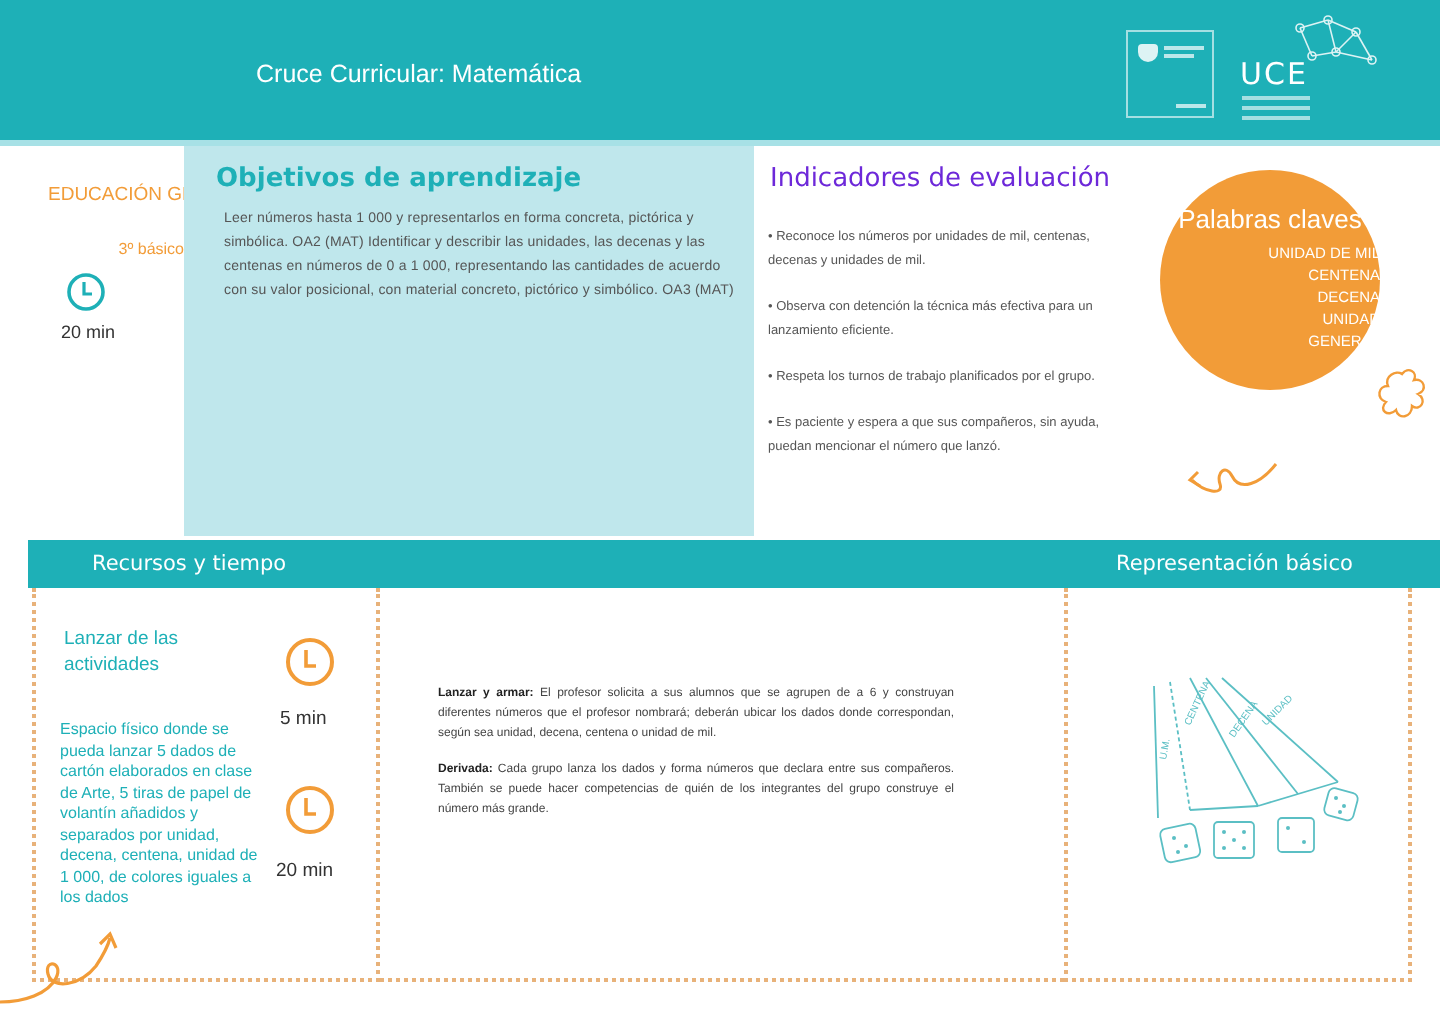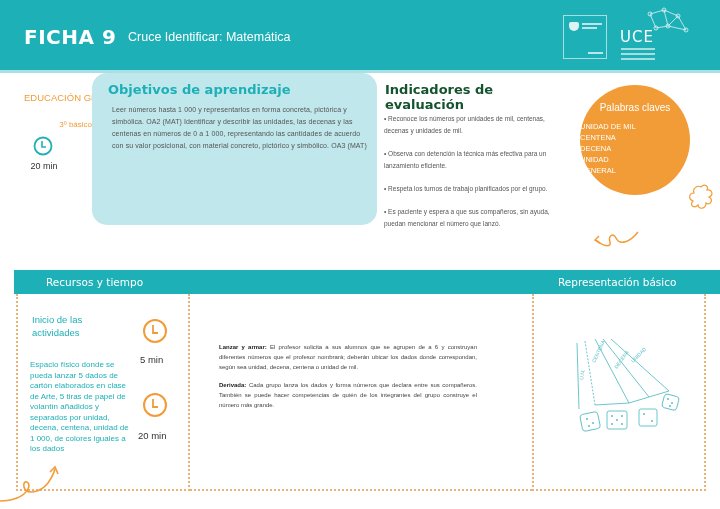--- a/index.html
+++ b/index.html
@@ -19,32 +19,32 @@
   .uce-sub div { height: 2px; background: rgba(255,255,255,0.6); margin-bottom: 3px; }
   .network { position: absolute; left: 642px; top: 4px; width: 50px; height: 36px; }
 
   .divider-top { position: absolute; left: 0; top: 70px; width: 720px; height: 3px; background: #a7e1e6; }
   .left-info { position: absolute; left: 0; top: 73px; width: 92px; height: 195px; background: #ffffff; }
   .edu { position: absolute; left: 0; top: 19px; width: 108px; text-align: left; font-size: 9.5px; color: #f29c38; line-height: 11px; margin-left: 24px; }
   .grade { position: absolute; left: 0; top: 47px; width: 92px; text-align: right; font-size: 8px; color: #f29c38; }
   .clock-top { position: absolute; left: 33px; top: 63px; width: 20px; height: 20px; }
   .time-top { position: absolute; left: 0; top: 88px; width: 88px; text-align: center; font-size: 9px; color: #333; }
 
-  .objectives { position: absolute; left: 92px; top: 73px; width: 285px; height: 152px; background: #bfe7ec; border-radius: 15px; }
+  .objectives { position: absolute; left: 92px; top: 73px; width: 285px; height: 195px; background: #bfe7ec; }
   .obj-title { position: absolute; left: 16px; top: 9px; font-size: 13px; color: #1eb0b7; font-weight: bold; font-family: "DejaVu Sans", sans-serif; }
   .obj-text { position: absolute; left: 20px; top: 31px; width: 255px; font-size: 7px; line-height: 12px; color: #555; letter-spacing: 0.1px; }
 
   .indicators { position: absolute; left: 377px; top: 73px; width: 195px; height: 195px; background: #ffffff; }
-  .ind-title { position: absolute; left: 8px; top: 9px; font-size: 13px; color: #14532d; font-weight: bold; font-family: "DejaVu Sans", sans-serif; }
+  .ind-title { position: absolute; left: 8px; top: 9px; font-size: 13px; color: #6d28d9; font-weight: normal; font-family: "DejaVu Sans", sans-serif; }
   .ind-list { position: absolute; left: 7px; top: 40px; width: 187px; }
   .ind-item { font-size: 6.5px; line-height: 12px; color: #555; margin-bottom: 11px; }
 
   .keywords { position: absolute; left: 580px; top: 85px; width: 110px; height: 110px; border-radius: 50%; background: #f29c38; }
-  .kw-title { position: absolute; left: 0; top: 17px; width: 110px; text-align: center; font-size: 10px; color: #ffffff; }
-  .kw-list { position: absolute; left: 0; top: 36px; width: 110px; text-align: left; font-size: 7.5px; line-height: 11px; color: #ffffff; }
+  .kw-title { position: absolute; left: 0; top: 17px; width: 110px; text-align: center; font-size: 13px; color: #ffffff; }
+  .kw-list { position: absolute; left: 0; top: 36px; width: 110px; text-align: right; font-size: 7.5px; line-height: 11px; color: #ffffff; }
   .flower { position: absolute; left: 686px; top: 182px; width: 30px; height: 30px; }
   .squiggle-top { position: absolute; left: 590px; top: 228px; width: 50px; height: 22px; }
 
   .section-bar { position: absolute; left: 0; top: 270px; width: 720px; height: 24px; background: #1eb0b7; margin-left: 14px; }
   .bar-label { position: absolute; top: 6px; font-size: 10.5px; color: #ffffff; font-family: "DejaVu Sans", sans-serif; }
 
   .res-box { position: absolute; left: 16px; top: 294px; width: 174px; height: 197px; border-left: 2px dotted #e8b27a; border-right: 2px dotted #e8b27a; border-bottom: 2px dotted #e8b27a; }
   .graph-box { position: absolute; left: 532px; top: 294px; width: 174px; height: 197px; border-left: 2px dotted #e8b27a; border-right: 2px dotted #e8b27a; border-bottom: 2px dotted #e8b27a; }
   .mid-line { position: absolute; left: 190px; top: 489px; width: 342px; border-bottom: 2px dotted #e8b27a; }
 
@@ -59,22 +59,21 @@
   .activities { position: absolute; left: 219px; top: 342px; width: 258px; font-size: 6px; line-height: 10px; color: #444; text-align: justify; }
   .activities p { margin-bottom: 8px; }
   .activities b { font-weight: bold; color: #222; }
 
   .dice-illus { position: absolute; left: 565px; top: 335px; width: 120px; height: 110px; }
 </style>
 </head>
 <body>
 
 <div class="header">
-  <div class="ficha">FICHA 9</div>
-  <div class="cruce">Cruce Identificar: Matemática</div>
+  <div class="cruce">Cruce Curricular: Matemática</div>
   <div class="gob-logo">
     <div class="shield"></div>
     <div class="l1"></div>
       <div class="l2"></div>
       <div class="l3"></div>
   </div>
   <div class="uce">UCE</div>
   <div class="uce-sub">
       <div></div>
       <div></div>
@@ -146,21 +145,21 @@
 
 <div class="section-bar">
   <div class="bar-label" style="left:32px;">Recursos y tiempo</div>
   <div class="bar-label" style="left:544px;">Representación básico</div>
 </div>
 
 <div class="res-box"></div>
 <div class="graph-box"></div>
 <div class="mid-line"></div>
 
-<div class="inicio">Inicio de las actividades</div>
+<div class="inicio">Lanzar de las actividades</div>
 <div class="resources">Espacio físico donde se pueda lanzar 5 dados de cartón elaborados en clase de Arte, 5 tiras de papel de volantín añadidos y separados por unidad, decena, centena, unidad de 1 000, de colores iguales a los dados</div>
 <svg class="clock1" viewBox="0 0 26 26">
   <circle cx="13" cy="13" r="11" fill="none" stroke="#f29c38" stroke-width="2"></circle>
   <polyline points="11,7 11,15 16,15" fill="none" stroke="#f29c38" stroke-width="1.8"></polyline>
 </svg>
 <div class="time1">5 min</div>
 <svg class="clock2" viewBox="0 0 26 26">
   <circle cx="13" cy="13" r="11" fill="none" stroke="#f29c38" stroke-width="2"></circle>
   <polyline points="11,7 11,15 16,15" fill="none" stroke="#f29c38" stroke-width="1.8"></polyline>
 </svg>

